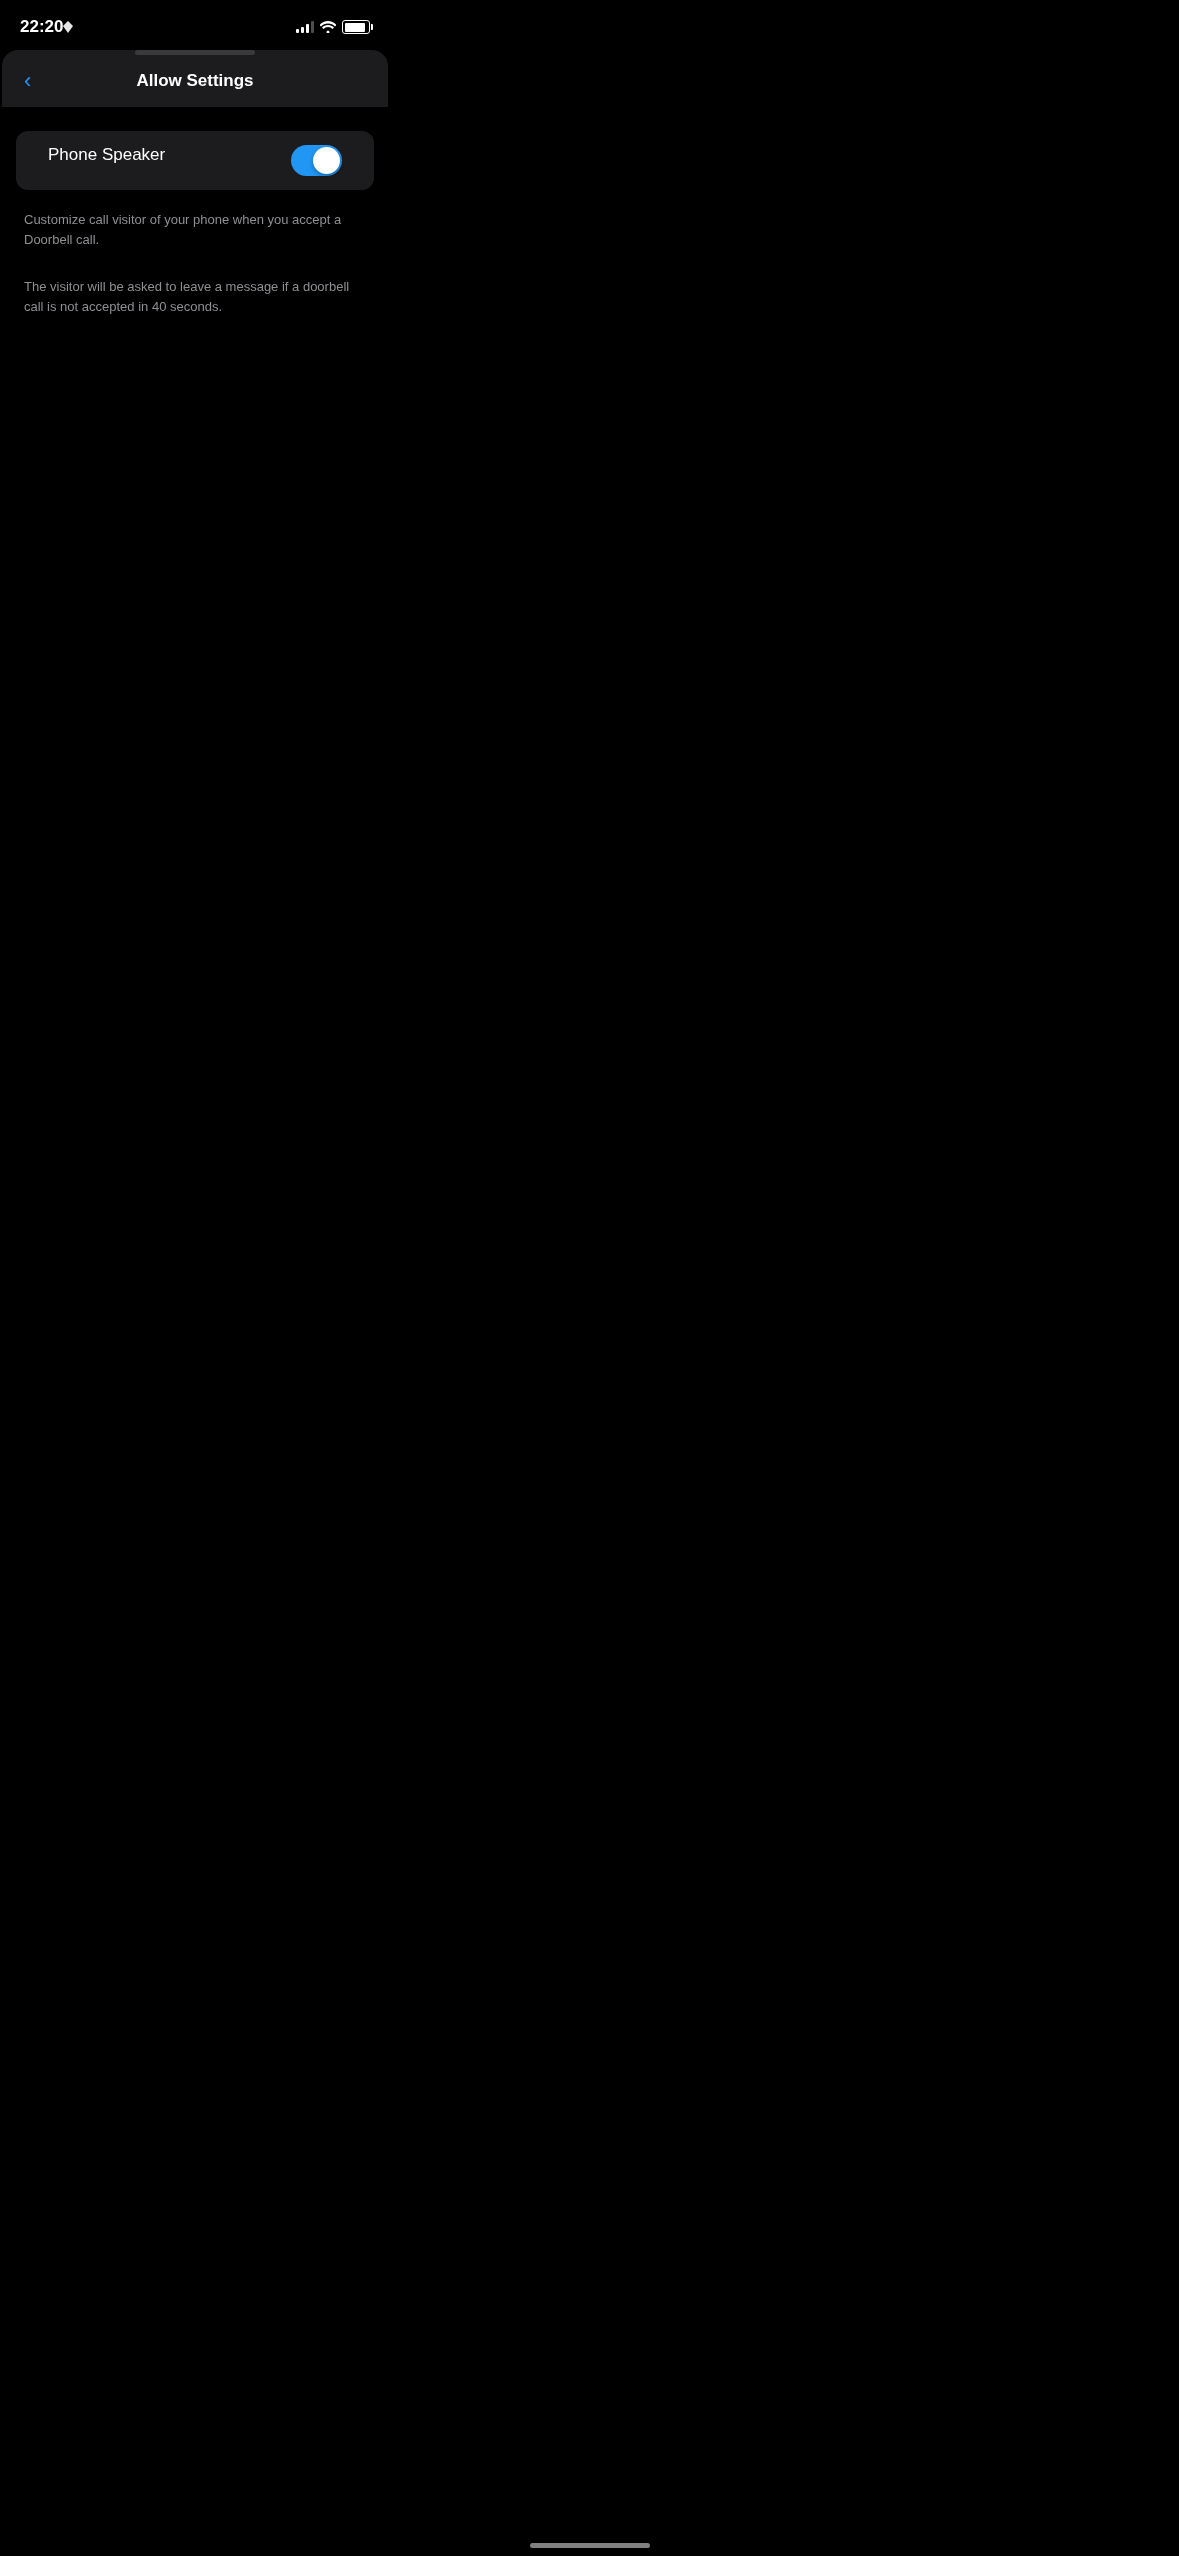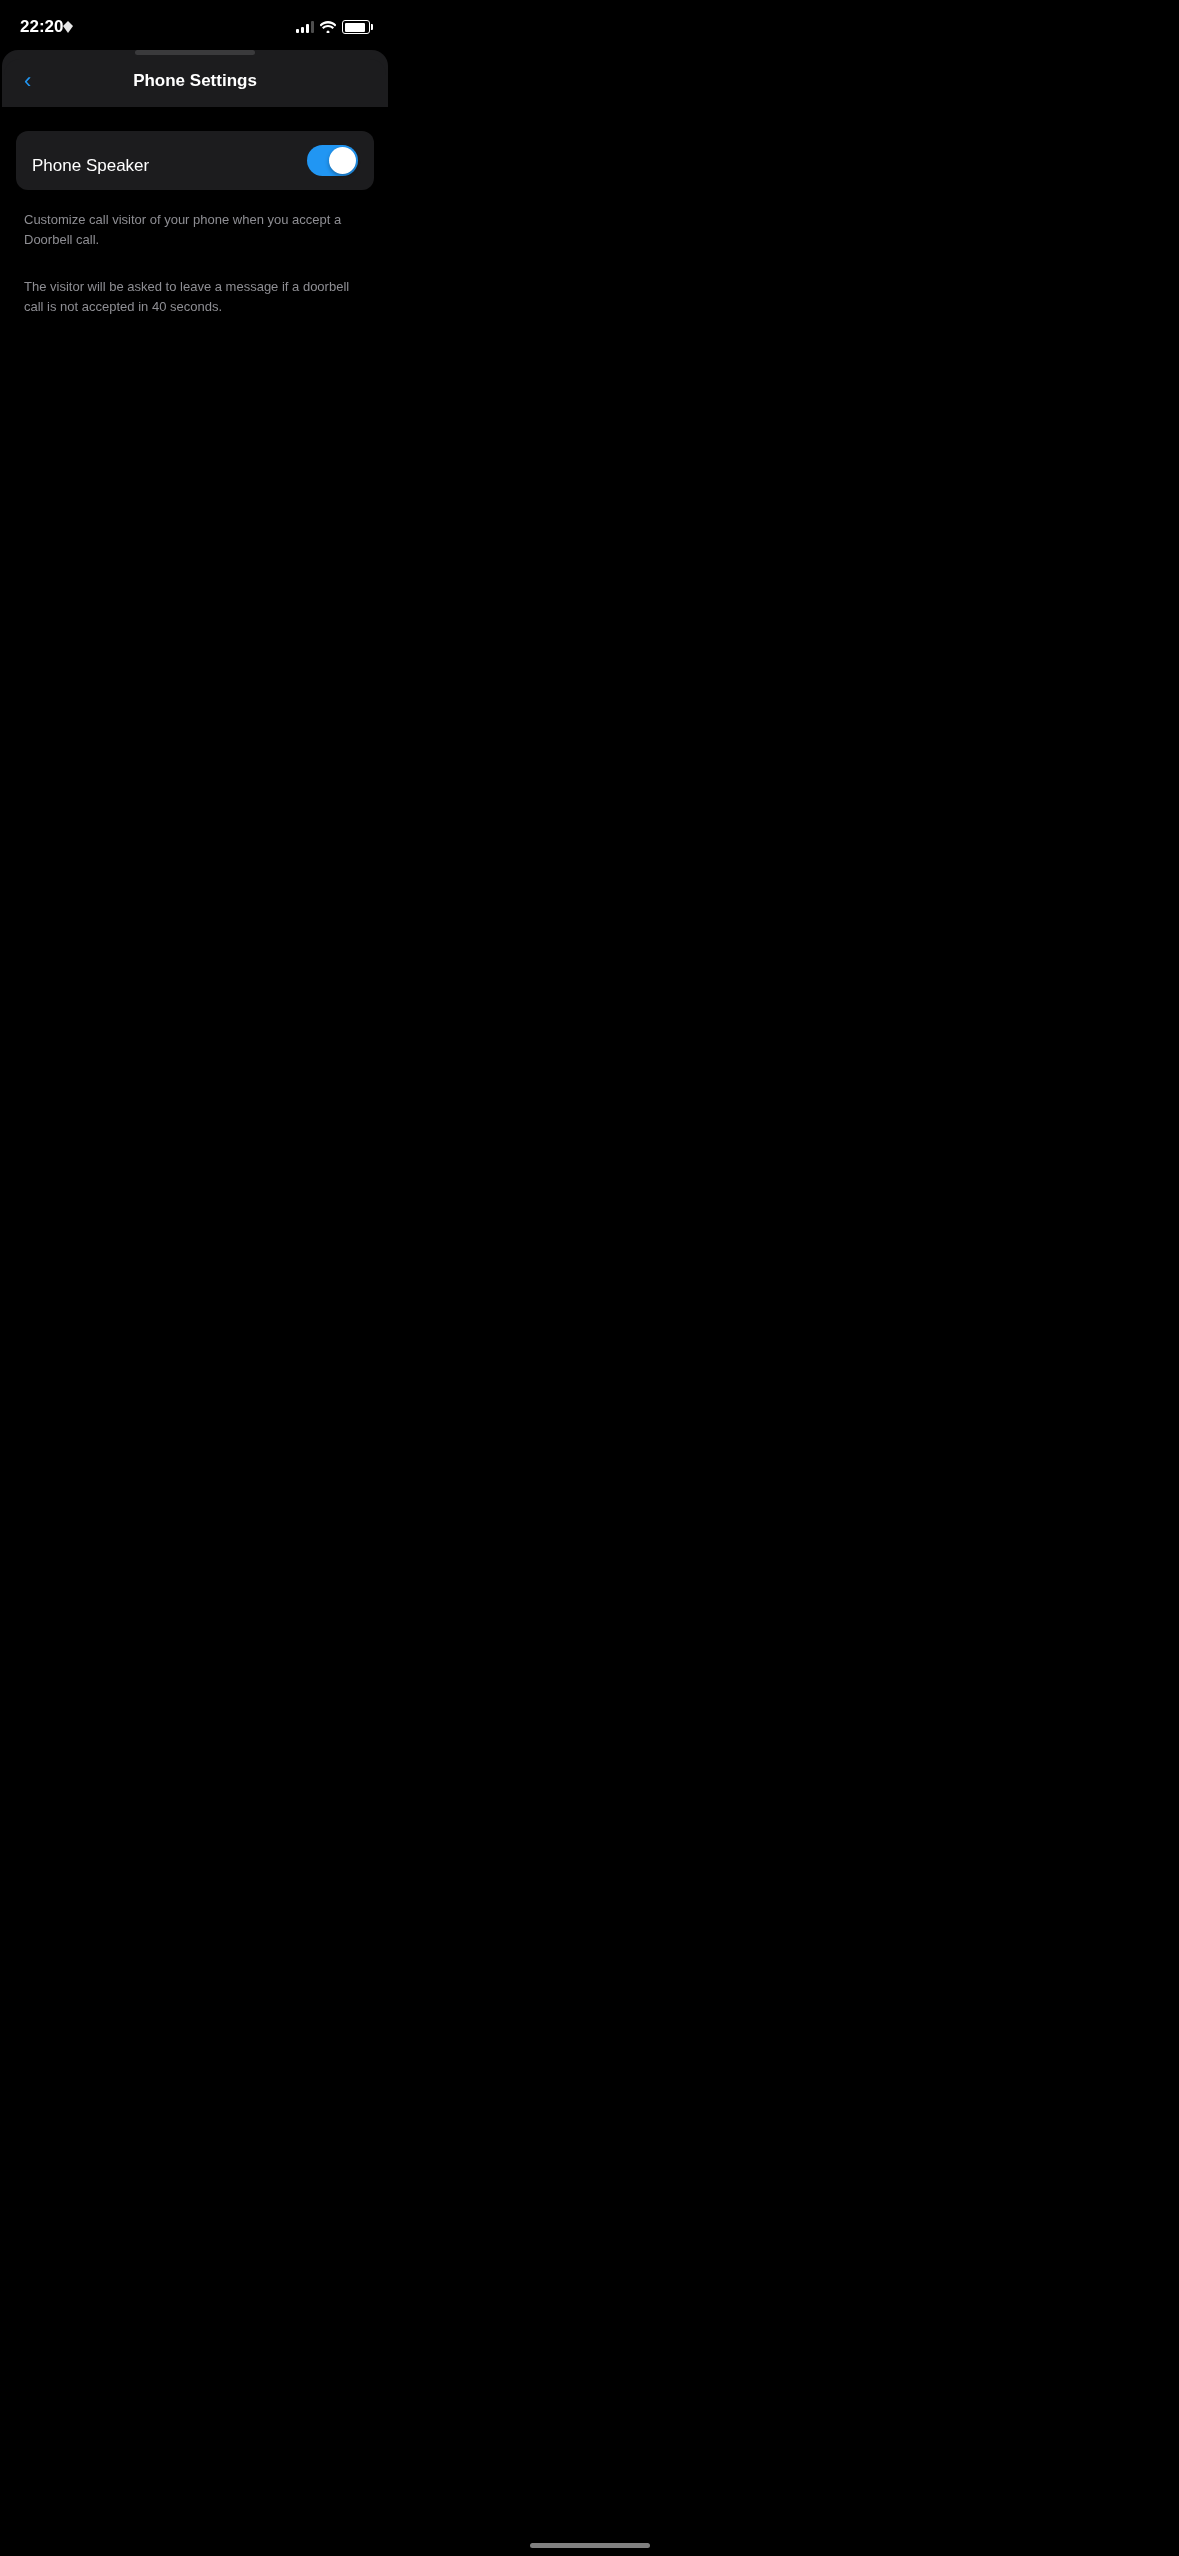--- a/index.html
+++ b/index.html
@@ -141,23 +141,23 @@
     
     .settings-group {
       background: #1c1c1e;
       border-radius: 12px;
       overflow: hidden;
       margin-bottom: 12px;
     }
 
     .settings-row {
       display: flex;
-      align-items: flex-end;
+      align-items: flex-start;
       justify-content: space-between;
-      padding: 14px 16px;
+      padding: 14px 32px;
     }
 
     .settings-row + .settings-row {
       border-top: 0.5px solid #3a3a3c;
     }
 
     .settings-label {
       font-size: 17px;
       color: #ffffff;
       font-weight: 400;
@@ -258,21 +258,21 @@
     </div>
   </div>
 </div>
 
 <div style="background:#1c1c1e; margin:0 2px; border-radius:16px 16px 0 0;">
   <div class="nav-pill"></div>
   <div class="nav-bar">
     <div class="back-button">
       <span class="back-chevron">‹</span>
     </div>
-    <span class="nav-title">Phone Settings</span>
+    <span class="nav-title">Allow Settings</span>
   </div>
 </div>
 
 <div class="content">
 
   <div class="settings-group">
     <div class="settings-row">
       <span class="settings-label">Phone Speaker</span>
       <div class="toggle on">
         <div class="toggle-knob"></div>

